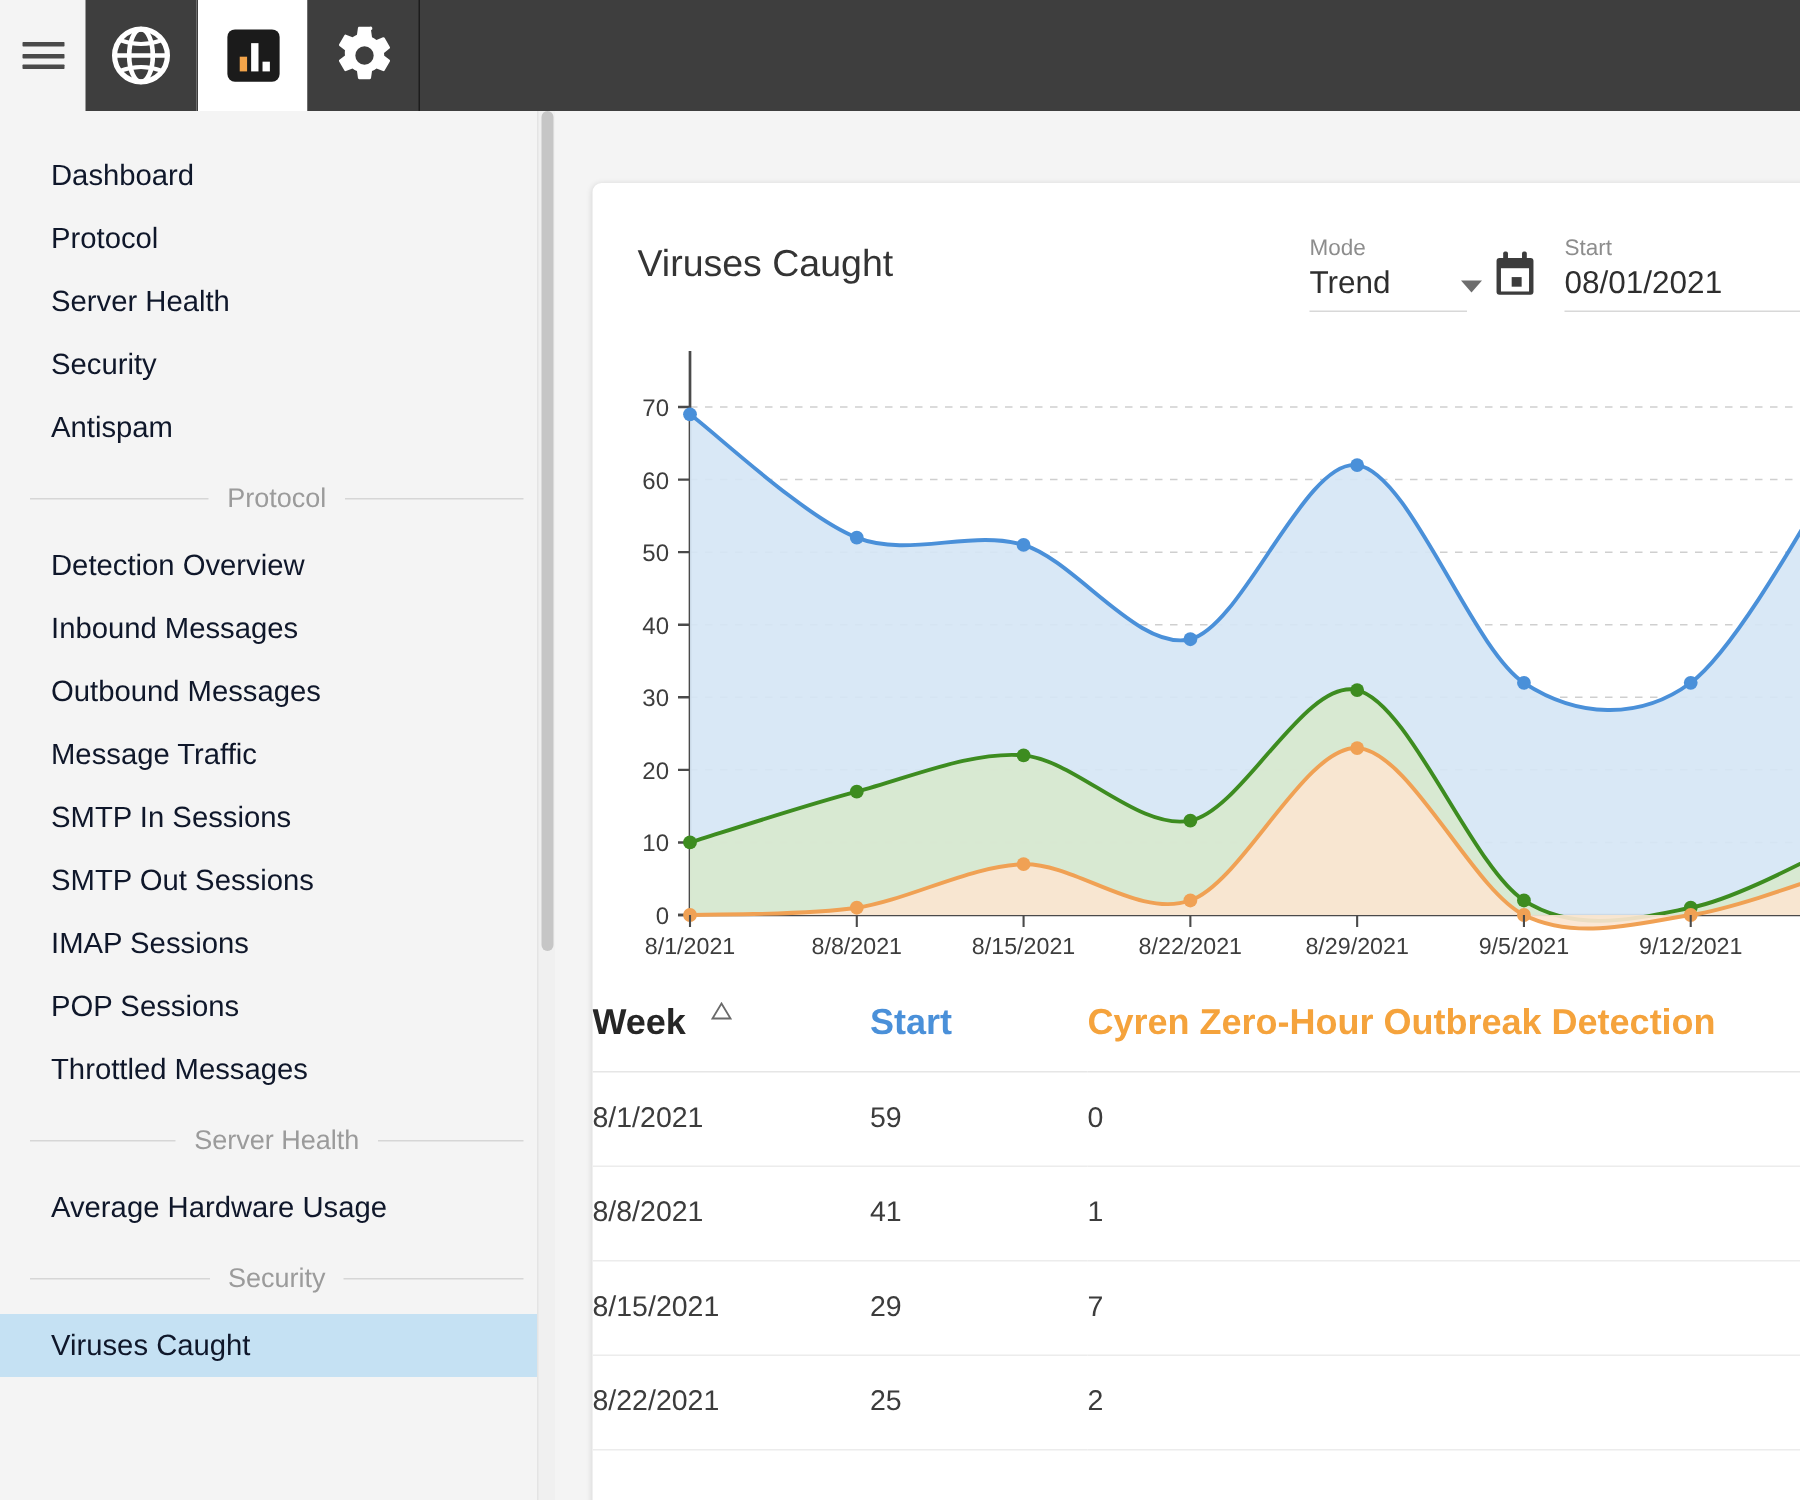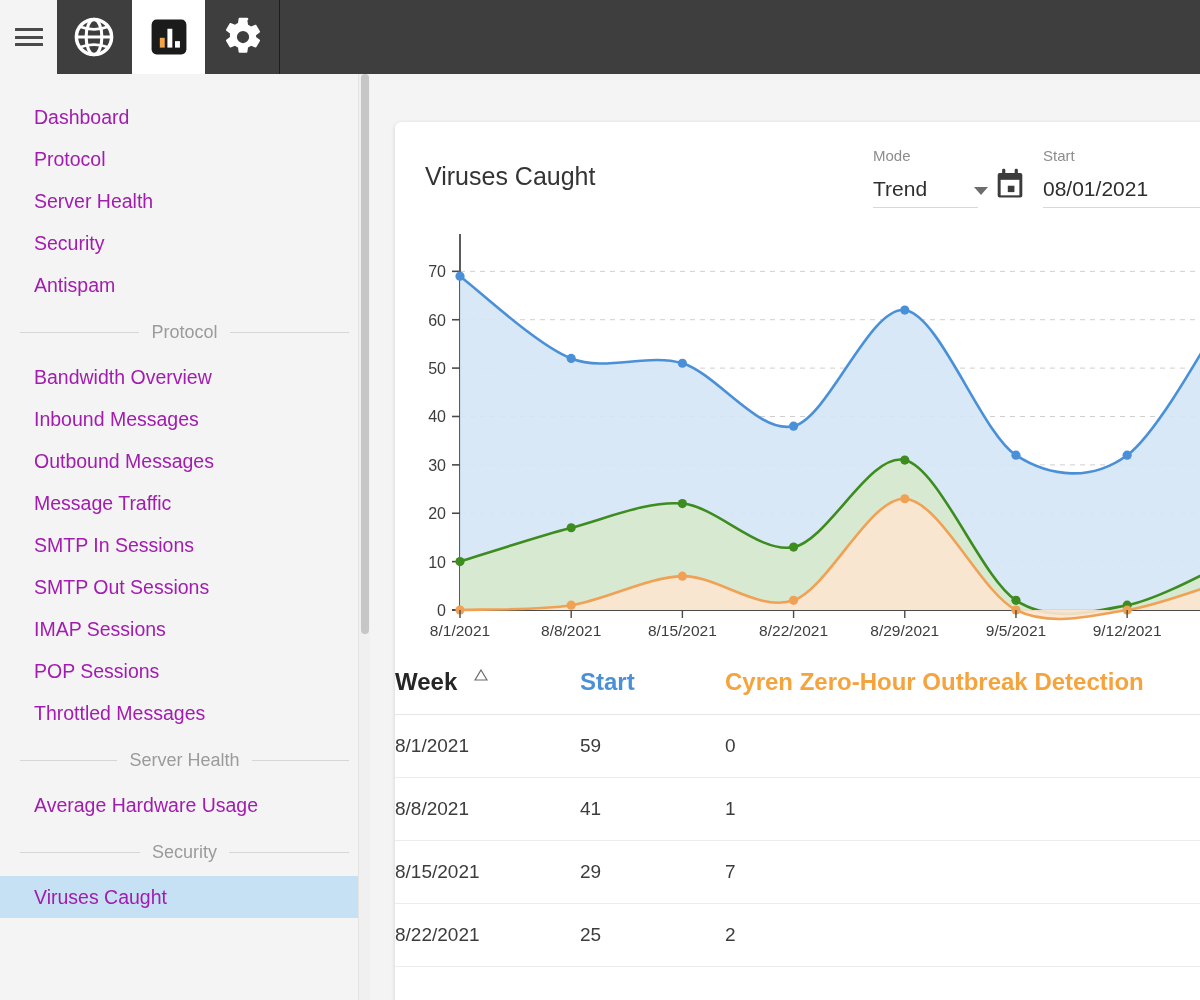--- a/index.html
+++ b/index.html
@@ -46,21 +46,21 @@
     width: 370px; height: 926px;
     background: #f4f4f4;
     border-right: 1px solid #dcdcdc;
     overflow: hidden;
     padding-top: 22px;
   }
   .nav-item {
     height: 42px; line-height: 42px;
     padding-left: 34px;
     font-size: 19.5px;
-    color: #a21caf;
+    color: #0f172a;
     white-space: nowrap;
     cursor: pointer;
   }
   .nav-item.selected { background: #c5e1f3; }
   .nav-group {
     display: flex; align-items: center;
     height: 40px; margin: 6px 0 4px 0;
     padding: 0 20px;
   }
   .nav-group .line { flex: 1 1 auto; height: 1px; background: #d6d6d6; }
@@ -98,21 +98,21 @@
     padding: 0 26px;
   }
   .card-title {
     position: absolute; left: 30px; top: 40px;
     font-size: 25px; color: #343434; font-weight: 400;
   }
   .field {
     position: absolute; bottom: 14px;
   }
   .field-label {
-    font-size: 15px; color: #8d8d8d; margin-bottom: 13px;
+    font-size: 15px; color: #8d8d8d; margin-bottom: 3px;
   }
   .field-row { display: flex; align-items: flex-end; gap: 21px; }
   .field-value { font-size: 21px; color: #2e2e2e; }
   .field-underline { border-bottom: 1px solid #d8d8d8; padding-bottom: 6px; }
   .caret {
     width: 0; height: 0; margin-left: 26px; margin-bottom: 6px;
     border-left: 7px solid transparent; border-right: 7px solid transparent;
     border-top: 8px solid #6d6d6d;
   }
   .field-mode { left: 478px; width: 105px; }
@@ -191,21 +191,21 @@
     <div class="nav-item">Dashboard</div>
     <div class="nav-item">Protocol</div>
     <div class="nav-item">Server Health</div>
     <div class="nav-item">Security</div>
     <div class="nav-item">Antispam</div>
     <div class="nav-group">
       <span class="line"></span>
       <span class="grp-label">Protocol</span>
       <span class="line"></span>
     </div>
-    <div class="nav-item">Bandwidth Overview</div>
+    <div class="nav-item">Detection Overview</div>
     <div class="nav-item">Inbound Messages</div>
     <div class="nav-item">Outbound Messages</div>
     <div class="nav-item">Message Traffic</div>
     <div class="nav-item">SMTP In Sessions</div>
     <div class="nav-item">SMTP Out Sessions</div>
     <div class="nav-item">IMAP Sessions</div>
     <div class="nav-item">POP Sessions</div>
     <div class="nav-item">Throttled Messages</div>
     <div class="nav-group">
       <span class="line"></span>

